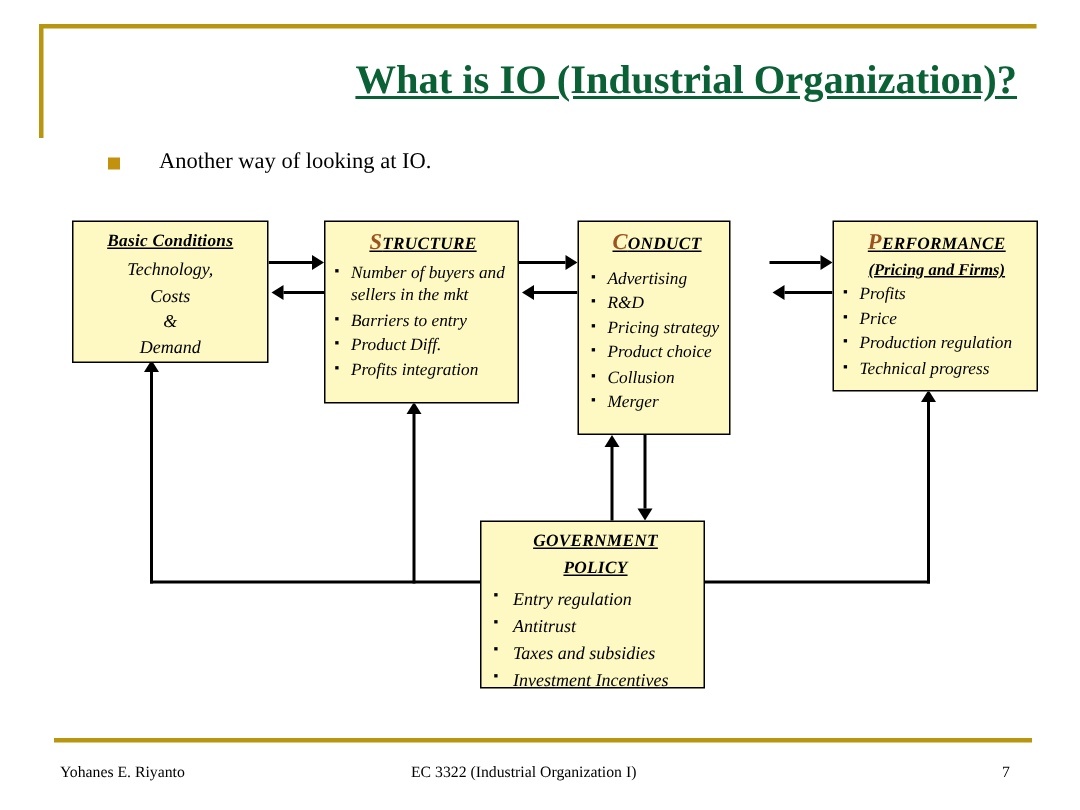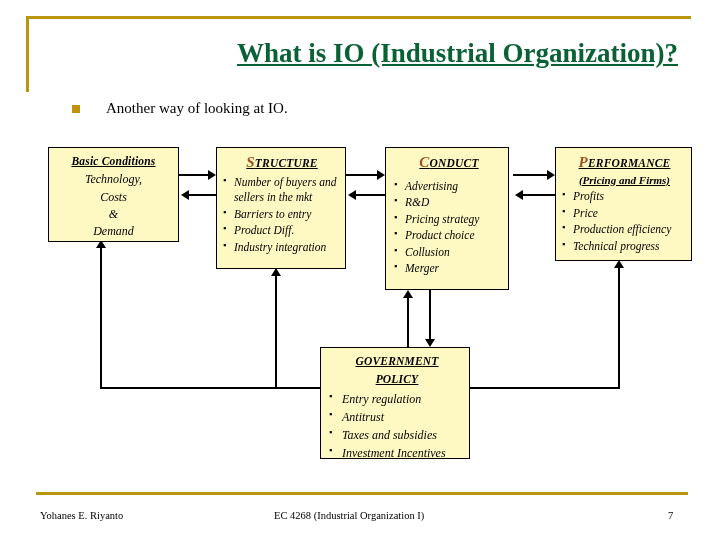--- a/index.html
+++ b/index.html
@@ -125,21 +125,21 @@
   }
   .box .plain-center {
     text-align: center;
     font-size: 12px;
     line-height: 1.45;
   }
 
   
   #box-basic      { left: 48px;  top: 147px; width: 131px; height: 95px;  padding: 6px 6px 4px 6px; }
   #box-structure  { left: 216px; top: 147px; width: 130px; height: 122px; padding: 5px 4px 4px 6px; }
-  #box-conduct    { left: 385px; top: 147px; width: 124px; height: 143px; padding: 5px 4px 4px 8px; }
+  #box-conduct    { left: 385px; top: 147px; width: 102px; height: 143px; padding: 5px 4px 4px 8px; }
   #box-performance{ left: 555px; top: 147px; width: 137px; height: 114px; padding: 5px 4px 4px 6px; }
   #box-govt       { left: 320px; top: 347px; width: 150px; height: 112px; padding: 6px 4px 4px 8px; }
 
   #box-structure .hdr { margin-bottom: 1px; }
   #box-conduct .hdr  { margin-bottom: 6px; }
   #box-performance .hdr { margin-bottom: 0px; text-align: center; }
   #box-govt .hdr { line-height: 1.25; margin-bottom: 4px; white-space: normal; }
   #box-govt ul li { font-size: 12px; line-height: 1.42; padding-left: 13px; }
   #box-basic .hdr { margin-bottom: 2px; }
 
@@ -236,21 +236,21 @@
     <div class="plain-center">&amp;</div>
     <div class="plain-center">Demand</div>
   </div>
 
   <div class="box" id="box-structure">
     <div class="hdr"><span class="drop">S</span><span>TRUCTURE</span></div>
     <ul>
       <li>Number of buyers and sellers in the mkt</li>
       <li>Barriers to entry</li>
       <li>Product Diff.</li>
-      <li>Industry integration</li>
+      <li>Profits integration</li>
     </ul>
   </div>
 
   <div class="box" id="box-conduct">
     <div class="hdr"><span class="drop">C</span><span>ONDUCT</span></div>
     <ul>
       <li>Advertising</li>
       <li>R&amp;D</li>
       <li>Pricing strategy</li>
       <li>Product choice</li>
@@ -258,34 +258,34 @@
       <li>Merger</li>
     </ul>
   </div>
 
   <div class="box" id="box-performance">
     <div class="hdr"><span class="drop">P</span><span>ERFORMANCE</span></div>
     <div class="sub">(Pricing and Firms)</div>
     <ul>
       <li>Profits</li>
       <li>Price</li>
-      <li>Production efficiency</li>
+      <li>Production regulation</li>
       <li>Technical progress</li>
     </ul>
   </div>
 
   <div class="box" id="box-govt">
     <div class="hdr">GOVERNMENT</div>
     <div class="hdr">POLICY</div>
     <ul>
       <li>Entry regulation</li>
       <li>Antitrust</li>
       <li>Taxes and subsidies</li>
       <li>Investment Incentives</li>
     </ul>
   </div>
 
   <div class="foot-rule"></div>
   <div class="foot" id="foot-author">Yohanes E. Riyanto</div>
-  <div class="foot" id="foot-course">EC 4268 (Industrial Organization I)</div>
+  <div class="foot" id="foot-course">EC 3322 (Industrial Organization I)</div>
   <div class="foot" id="foot-page">7</div>
 
 </div>
 
 </body></html>

